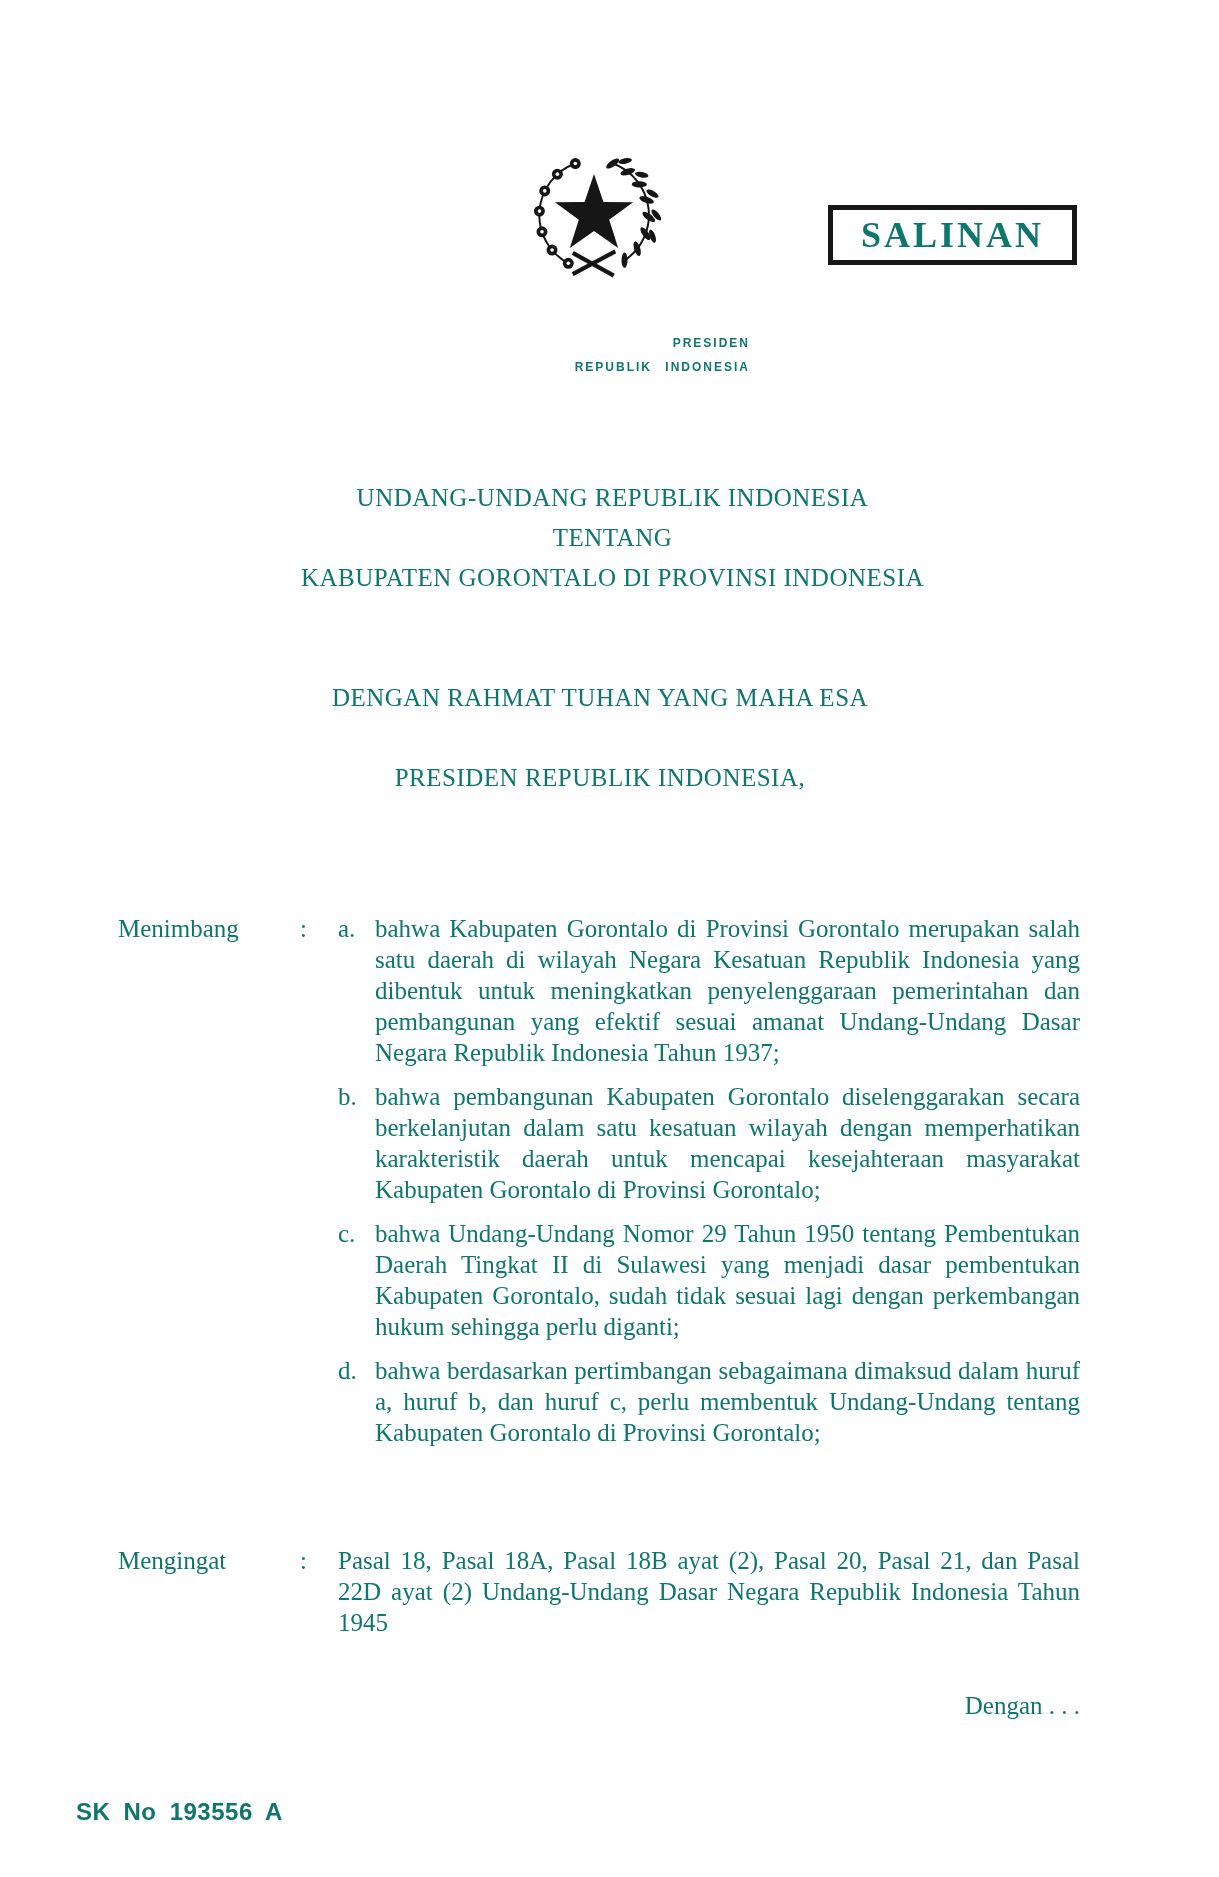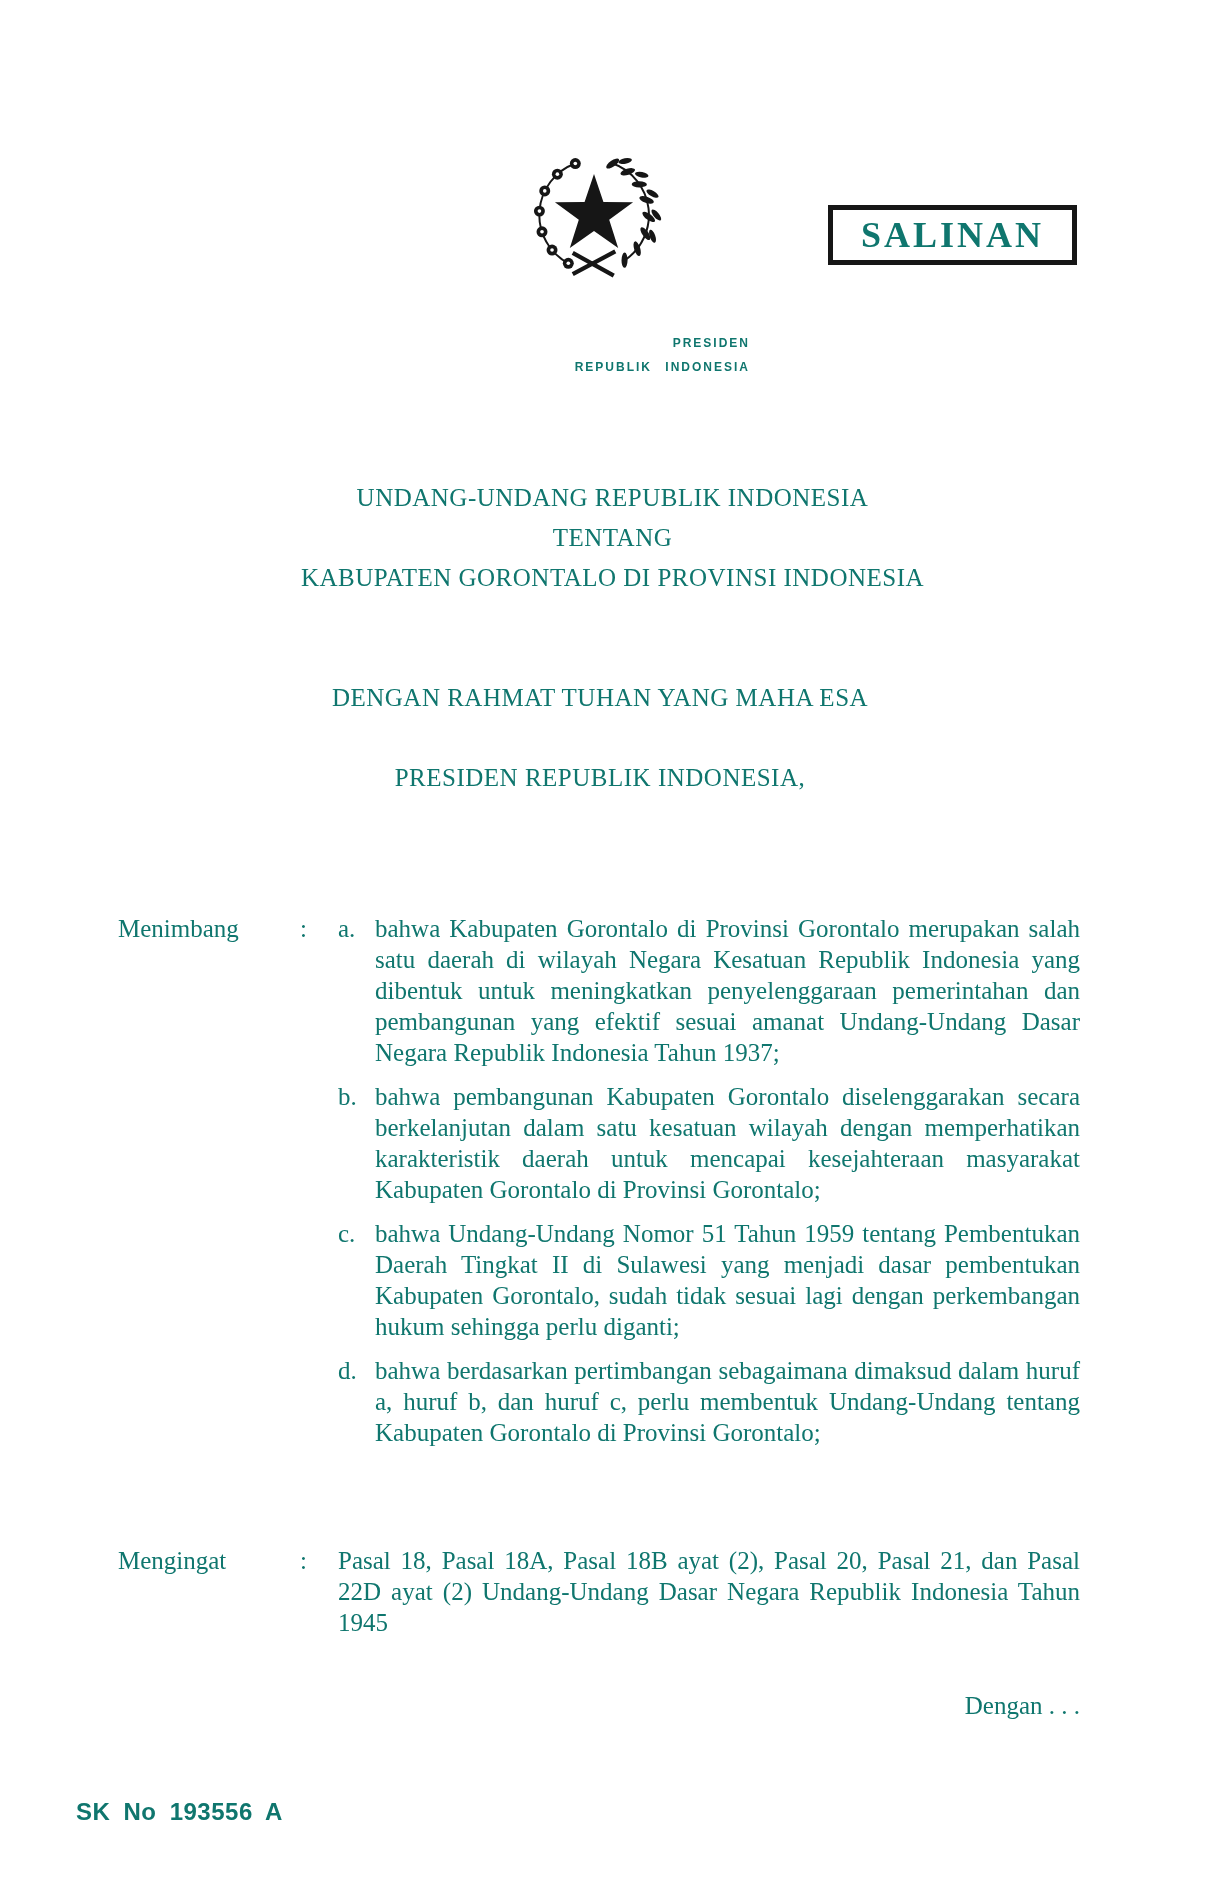--- a/index.html
+++ b/index.html
@@ -152,21 +152,21 @@
       <div class="item">
         <span class="marker">a.</span>
         <p class="item-text">bahwa Kabupaten Gorontalo di Provinsi Gorontalo merupakan salah satu daerah di wilayah Negara Kesatuan Republik Indonesia yang dibentuk untuk meningkatkan penyelenggaraan pemerintahan dan pembangunan yang efektif sesuai amanat Undang-Undang Dasar Negara Republik Indonesia Tahun 1937;</p>
       </div>
       <div class="item">
         <span class="marker">b.</span>
         <p class="item-text">bahwa pembangunan Kabupaten Gorontalo diselenggarakan secara berkelanjutan dalam satu kesatuan wilayah dengan memperhatikan karakteristik daerah untuk mencapai kesejahteraan masyarakat Kabupaten Gorontalo di Provinsi Gorontalo;</p>
       </div>
       <div class="item">
         <span class="marker">c.</span>
-        <p class="item-text">bahwa Undang-Undang Nomor 51 Tahun 1959 tentang Pembentukan Daerah Tingkat II di Sulawesi yang menjadi dasar pembentukan Kabupaten Gorontalo, sudah tidak sesuai lagi dengan perkembangan hukum sehingga perlu diganti;</p>
+        <p class="item-text">bahwa Undang-Undang Nomor 29 Tahun 1950 tentang Pembentukan Daerah Tingkat II di Sulawesi yang menjadi dasar pembentukan Kabupaten Gorontalo, sudah tidak sesuai lagi dengan perkembangan hukum sehingga perlu diganti;</p>
       </div>
       <div class="item">
         <span class="marker">d.</span>
         <p class="item-text">bahwa berdasarkan pertimbangan sebagaimana dimaksud dalam huruf a, huruf b, dan huruf c, perlu membentuk Undang-Undang tentang Kabupaten Gorontalo di Provinsi Gorontalo;</p>
       </div>
     </div>
   </section>
 
   <section class="clause clause-mengingat">
     <div class="clause-label">Mengingat</div>

